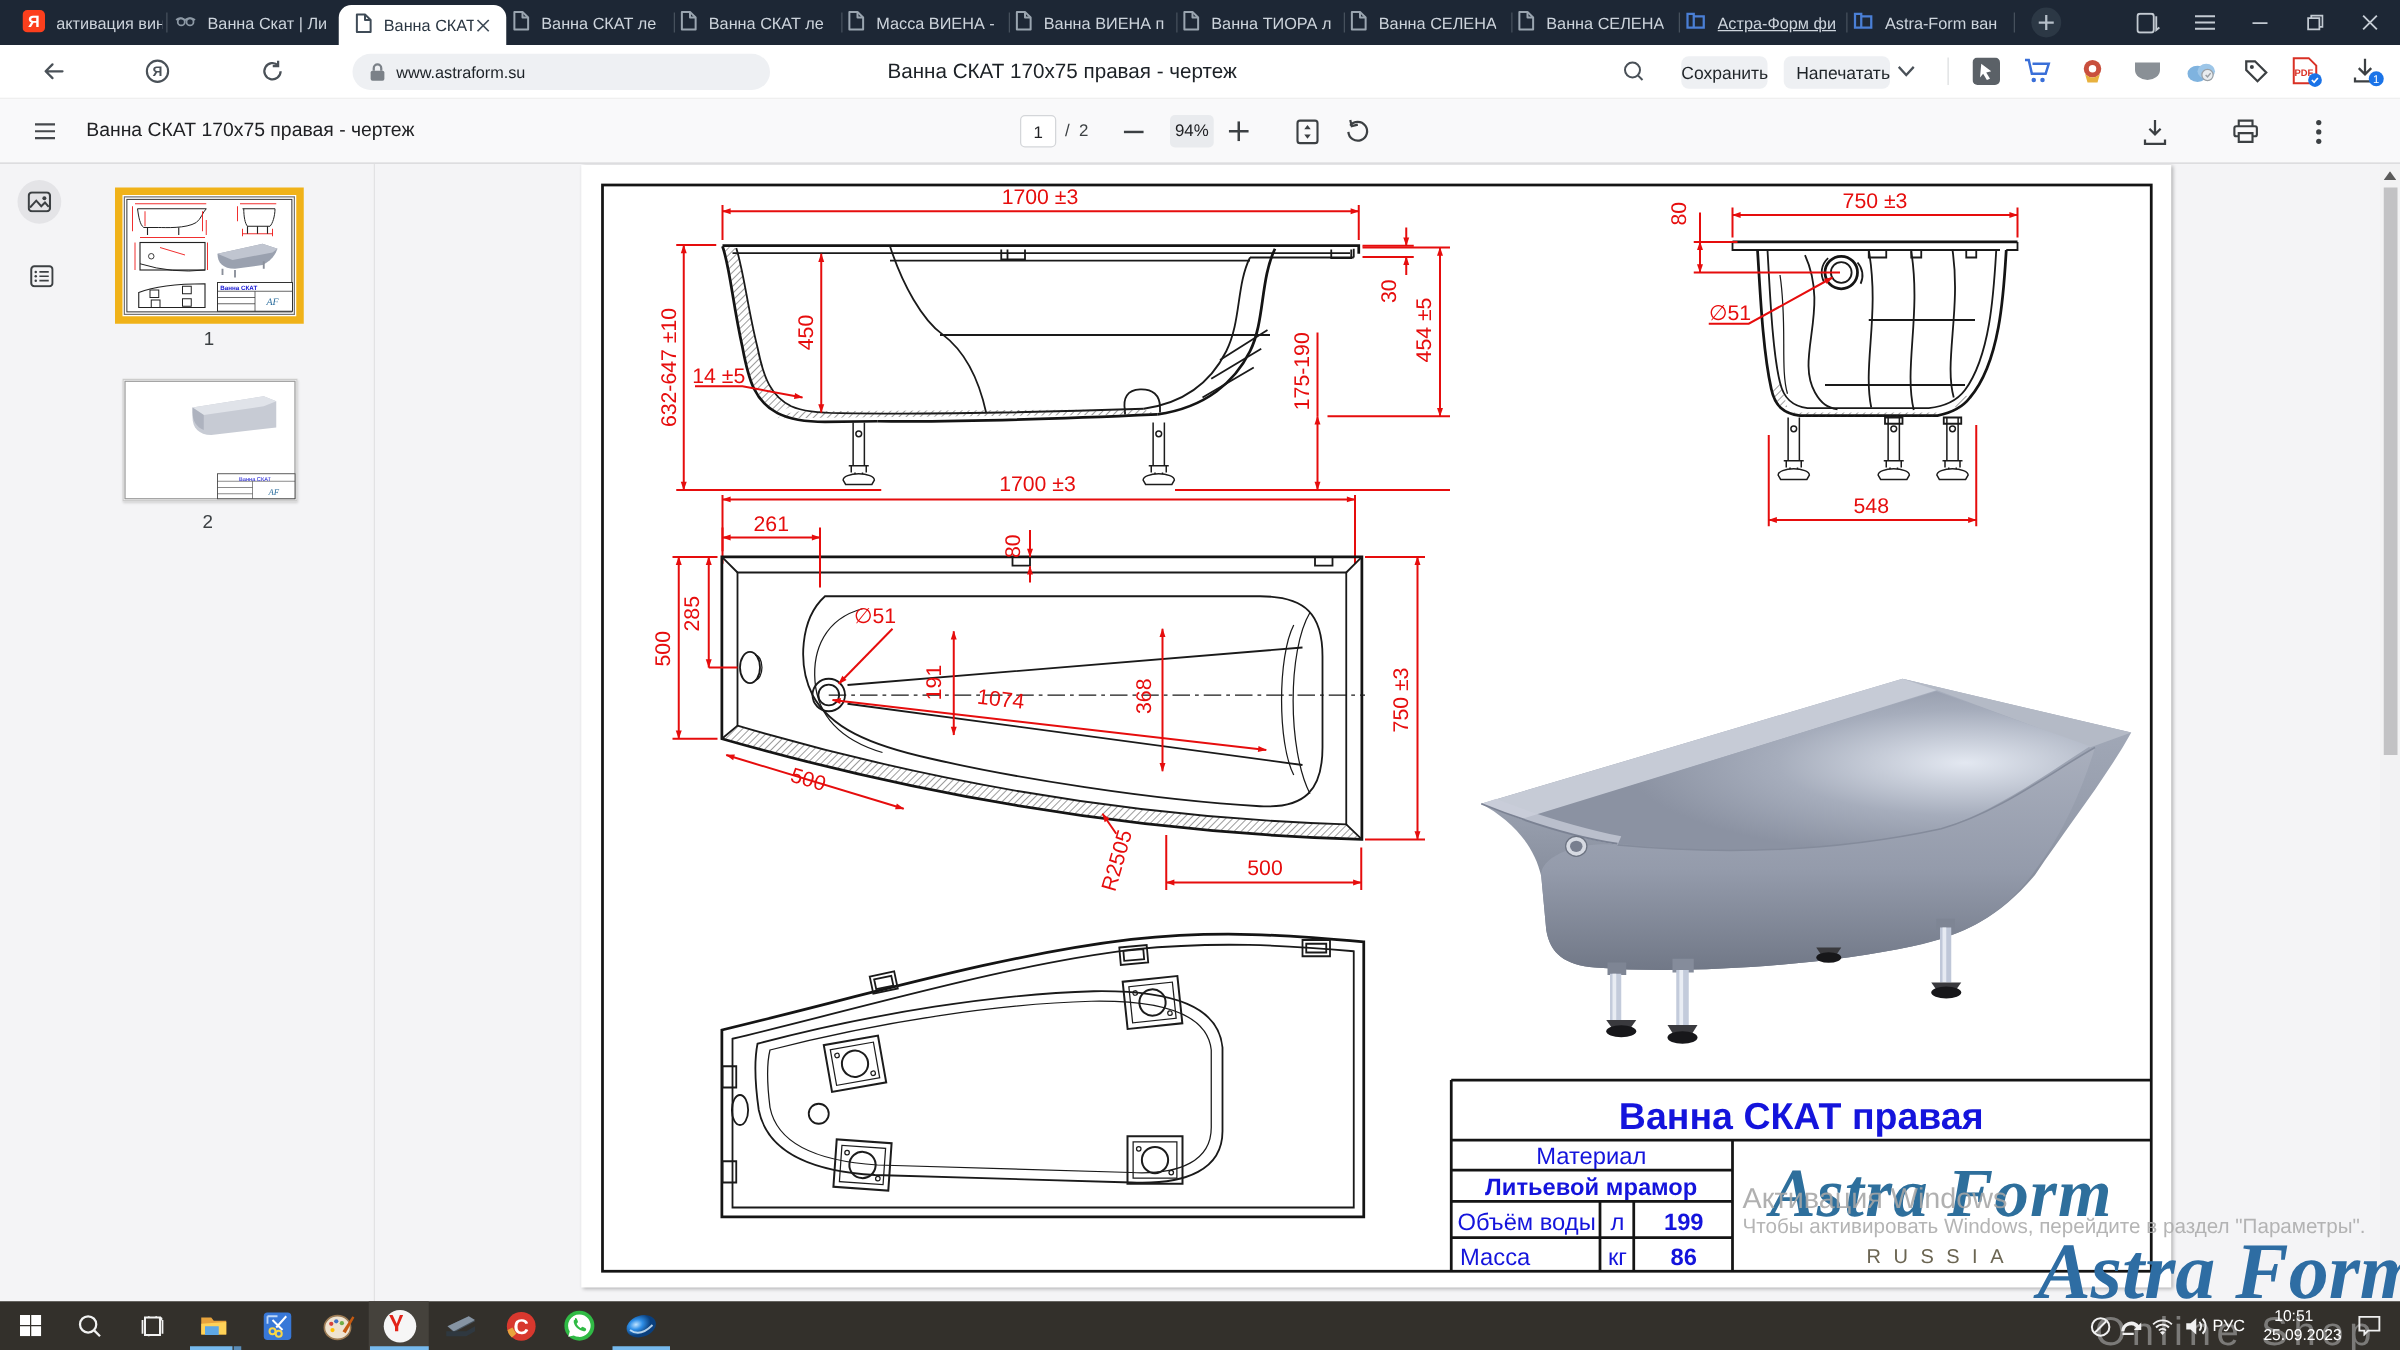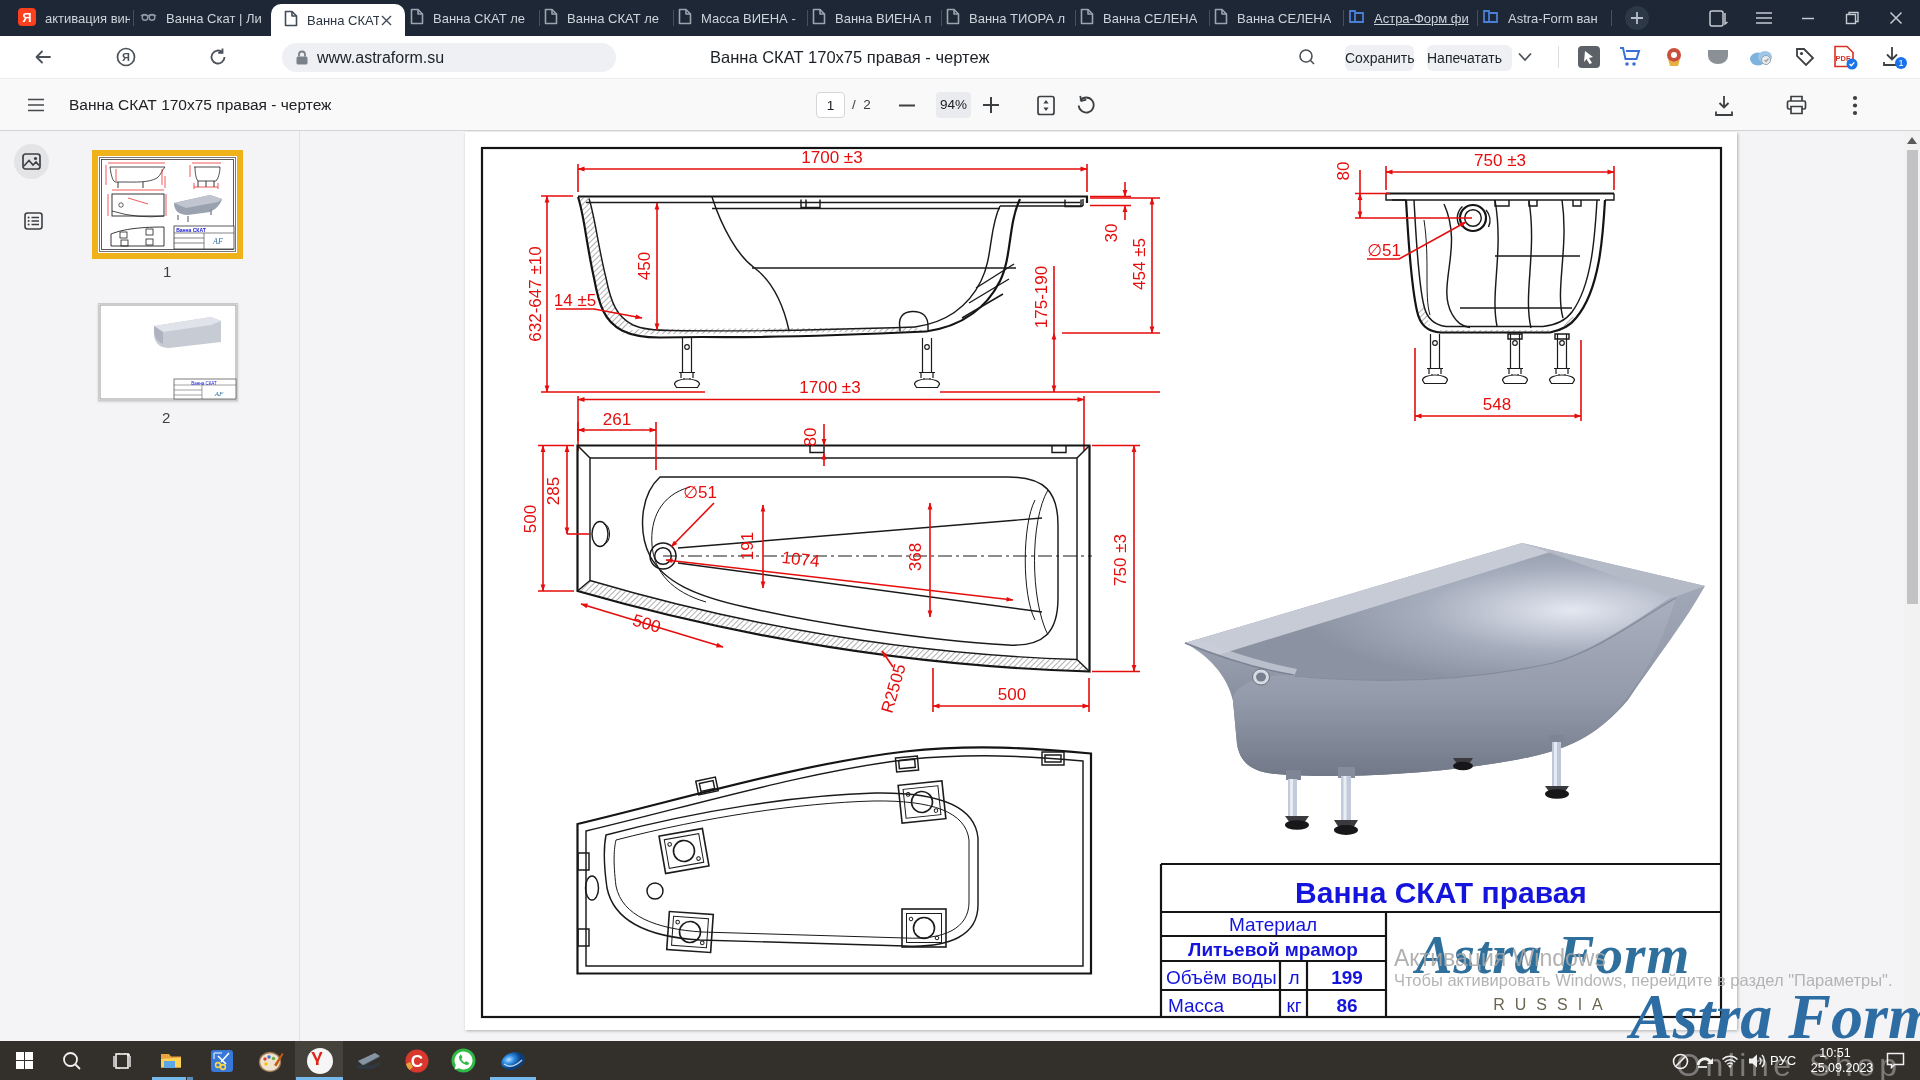--- a/index.html
+++ b/index.html
@@ -14,23 +14,23 @@
 .tab .tlabel { overflow:hidden; text-overflow:clip; }
 .tabsep { position:absolute; top:10px; width:1px; height:16px; background:#46505c; }
 .tab.active { background:#fff; color:#2a3642; border-radius:10px 10px 0 0; top:4px; height:32px; z-index:2; }
 .tab.active::before { content:""; position:absolute; left:-8px; bottom:0; width:8px; height:8px; background:radial-gradient(circle at 0 0, rgba(0,0,0,0) 7.5px, #fff 8px); }
 .tab.active::after { content:""; position:absolute; right:-8px; bottom:0; width:8px; height:8px; background:radial-gradient(circle at 100% 0, rgba(0,0,0,0) 7.5px, #fff 8px); }
 .winctl { position:absolute; top:0; height:36px; width:40px; display:flex; align-items:center; justify-content:center; }
 
 
 #addrbar { position:absolute; left:0; top:36px; width:1920px; height:42px; background:#ffffff; z-index:19; }
 .urlpill { position:absolute; left:282px; top:7px; width:334px; height:29px; background:#eef0f3; border-radius:15px; display:flex; align-items:center; }
-.urlpill .url { font-size:16px; color:#1c2126; margin-left:23px; }
+.urlpill .url { font-size:13px; color:#1c2126; margin-left:23px; }
 .pagetitle { position:absolute; top:0; height:42px; line-height:42px; left:710px; white-space:nowrap; font-size:16.5px; color:#1c2126; }
-.chromebtn { position:absolute; top:9px; height:26px; background:#eef0f3; border-radius:6px; font-size:14px; color:#1f2428; text-align:left; }
+.chromebtn { position:absolute; top:9px; height:26px; background:#eef0f3; border-radius:6px; font-size:14px; color:#1f2428; text-align:right; }
 
 
 #pdfbar { position:absolute; left:0; top:78px; width:1920px; height:53px; background:#f9f9fa; border-top:1px solid #ececec; border-bottom:1px solid #d3d3d6; z-index:18; }
 #pdfbar .ptitle { position:absolute; left:69px; top:0; line-height:52px; font-size:15.5px; color:#202124; }
 .pill { position:absolute; background:#e9ebee; border-radius:4px; text-align:center; font-size:13.5px; color:#202124; }
 
 
 #content { position:absolute; left:0; top:131px; width:1920px; height:910px; background:#f4f4f6; z-index:1; }
 #vsep { position:absolute; left:299px; top:131px; width:1px; height:910px; background:#e2e2e4; z-index:3; }
 #page { position:absolute; left:465px; top:132px; width:1272px; height:898px; background:#ffffff; box-shadow:1px 1px 3px rgba(0,0,0,0.28); z-index:2; }

